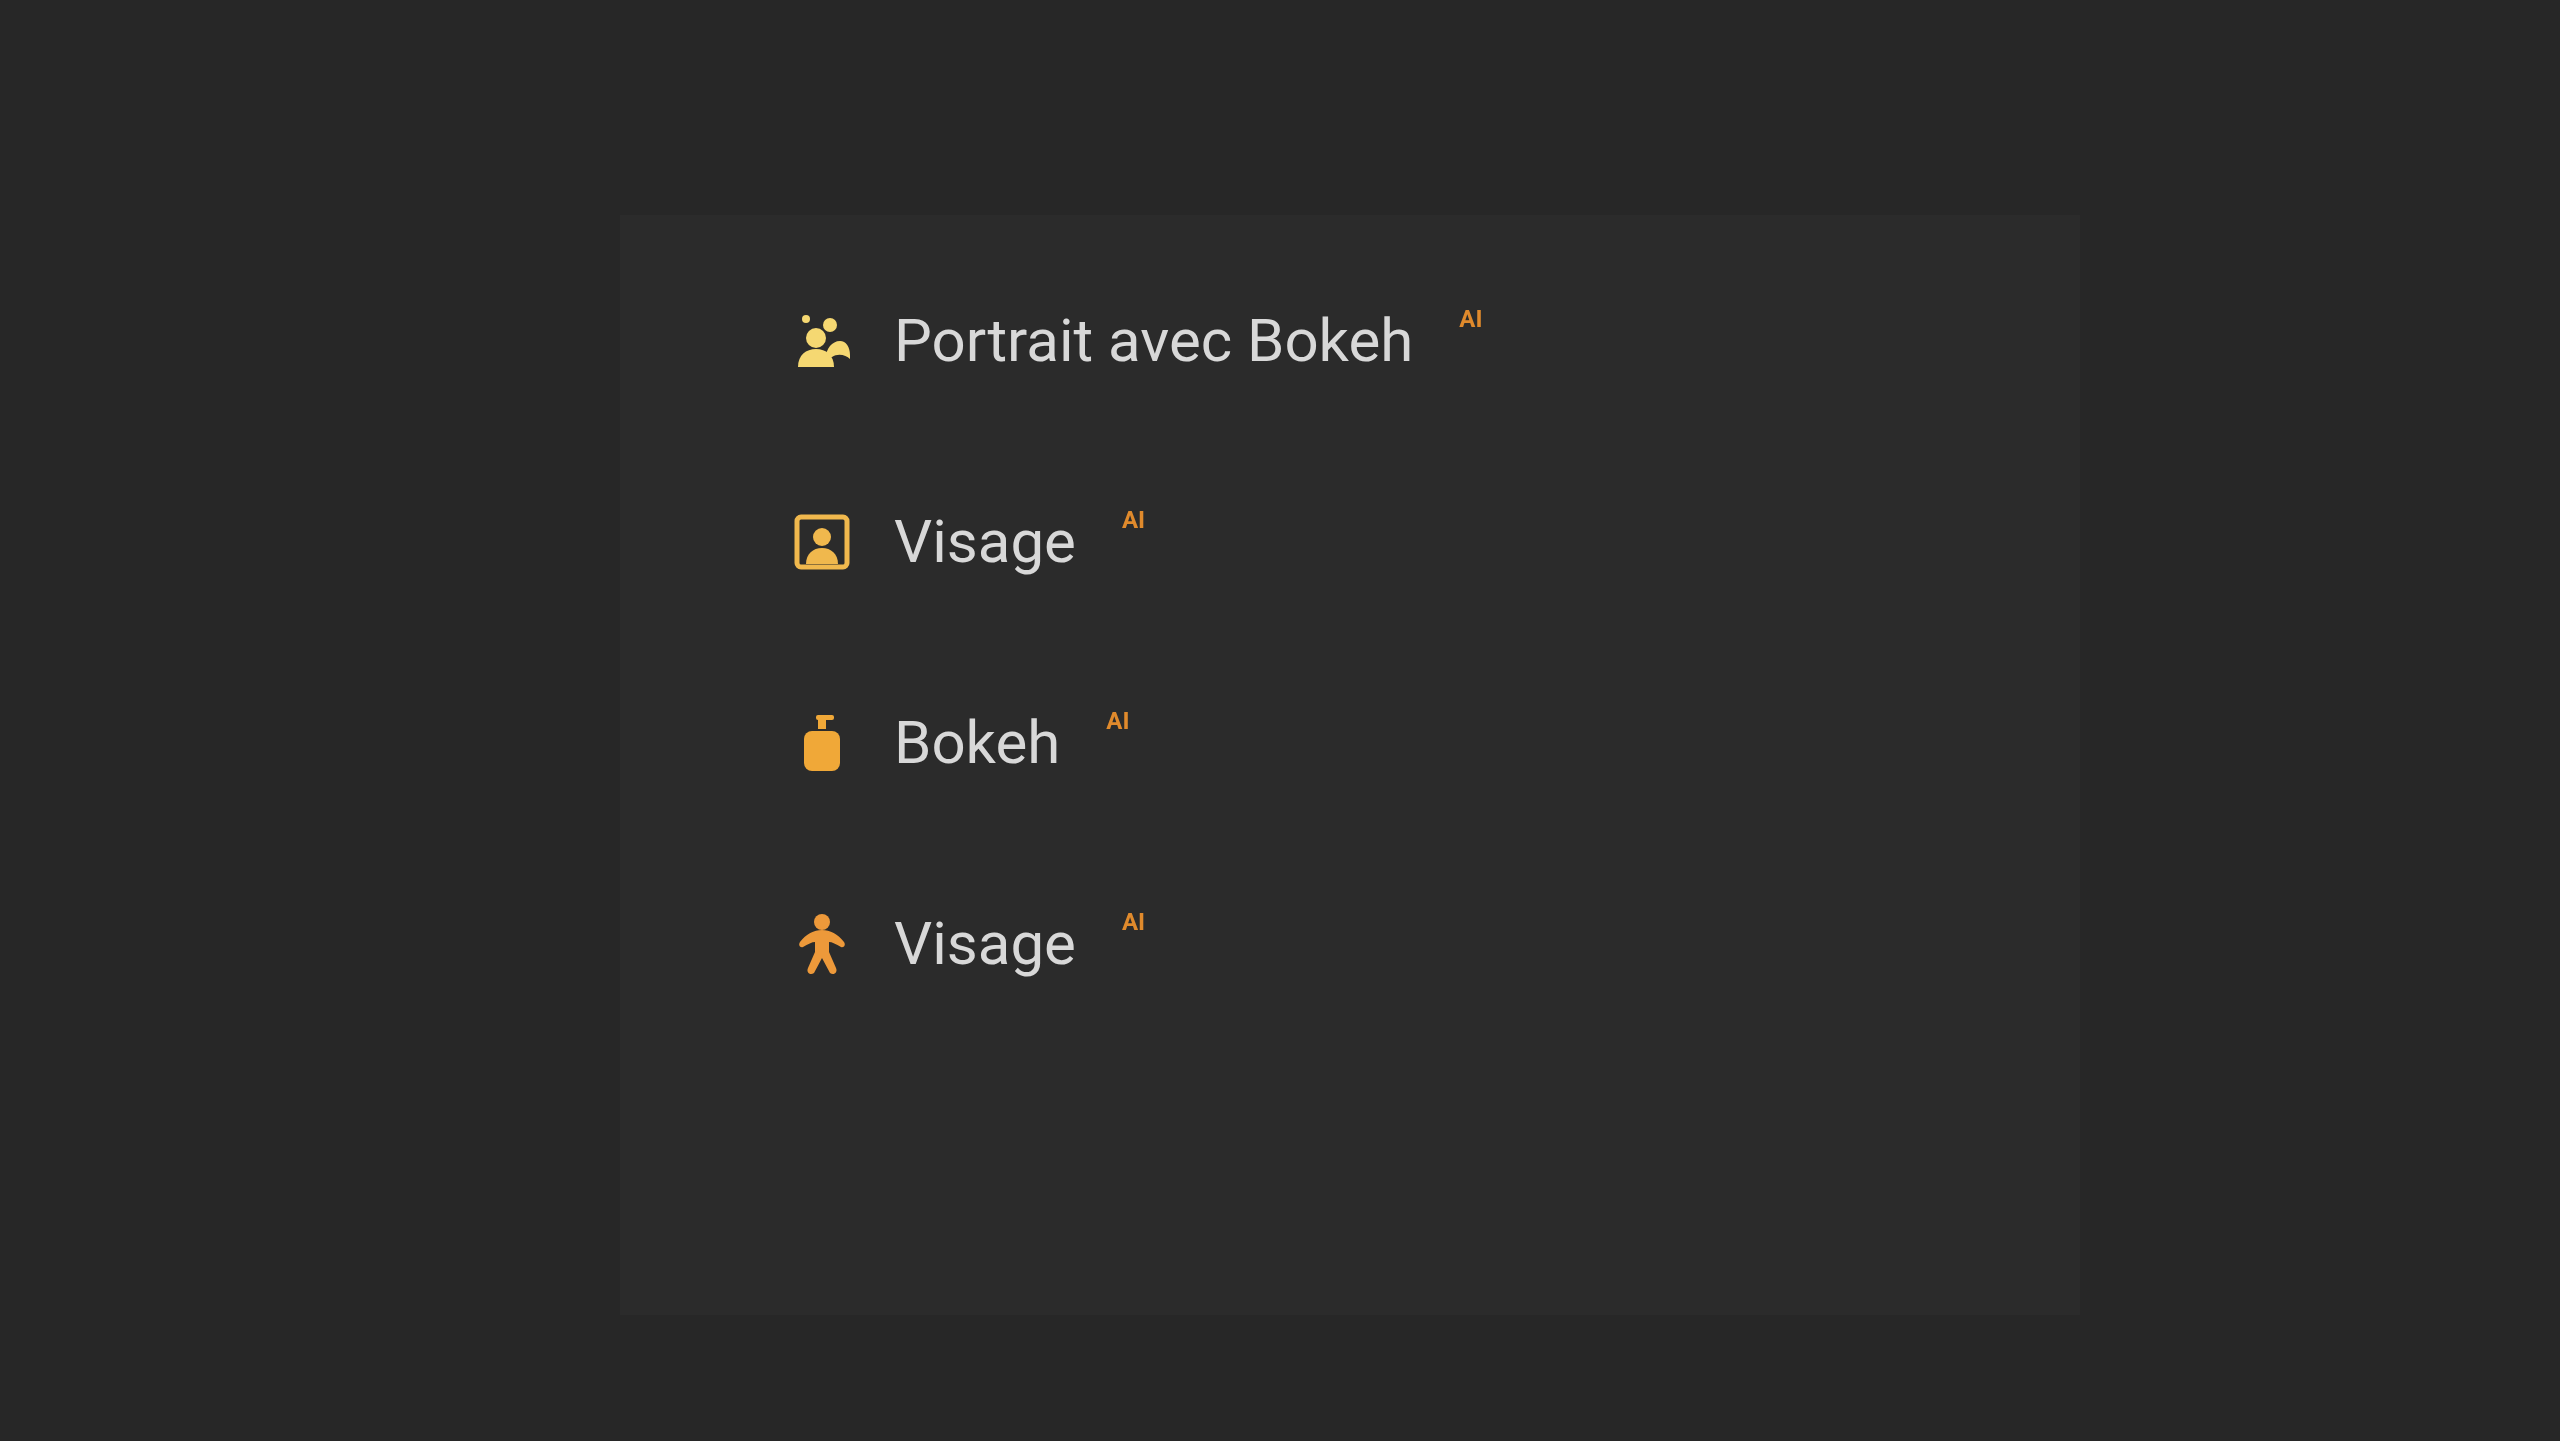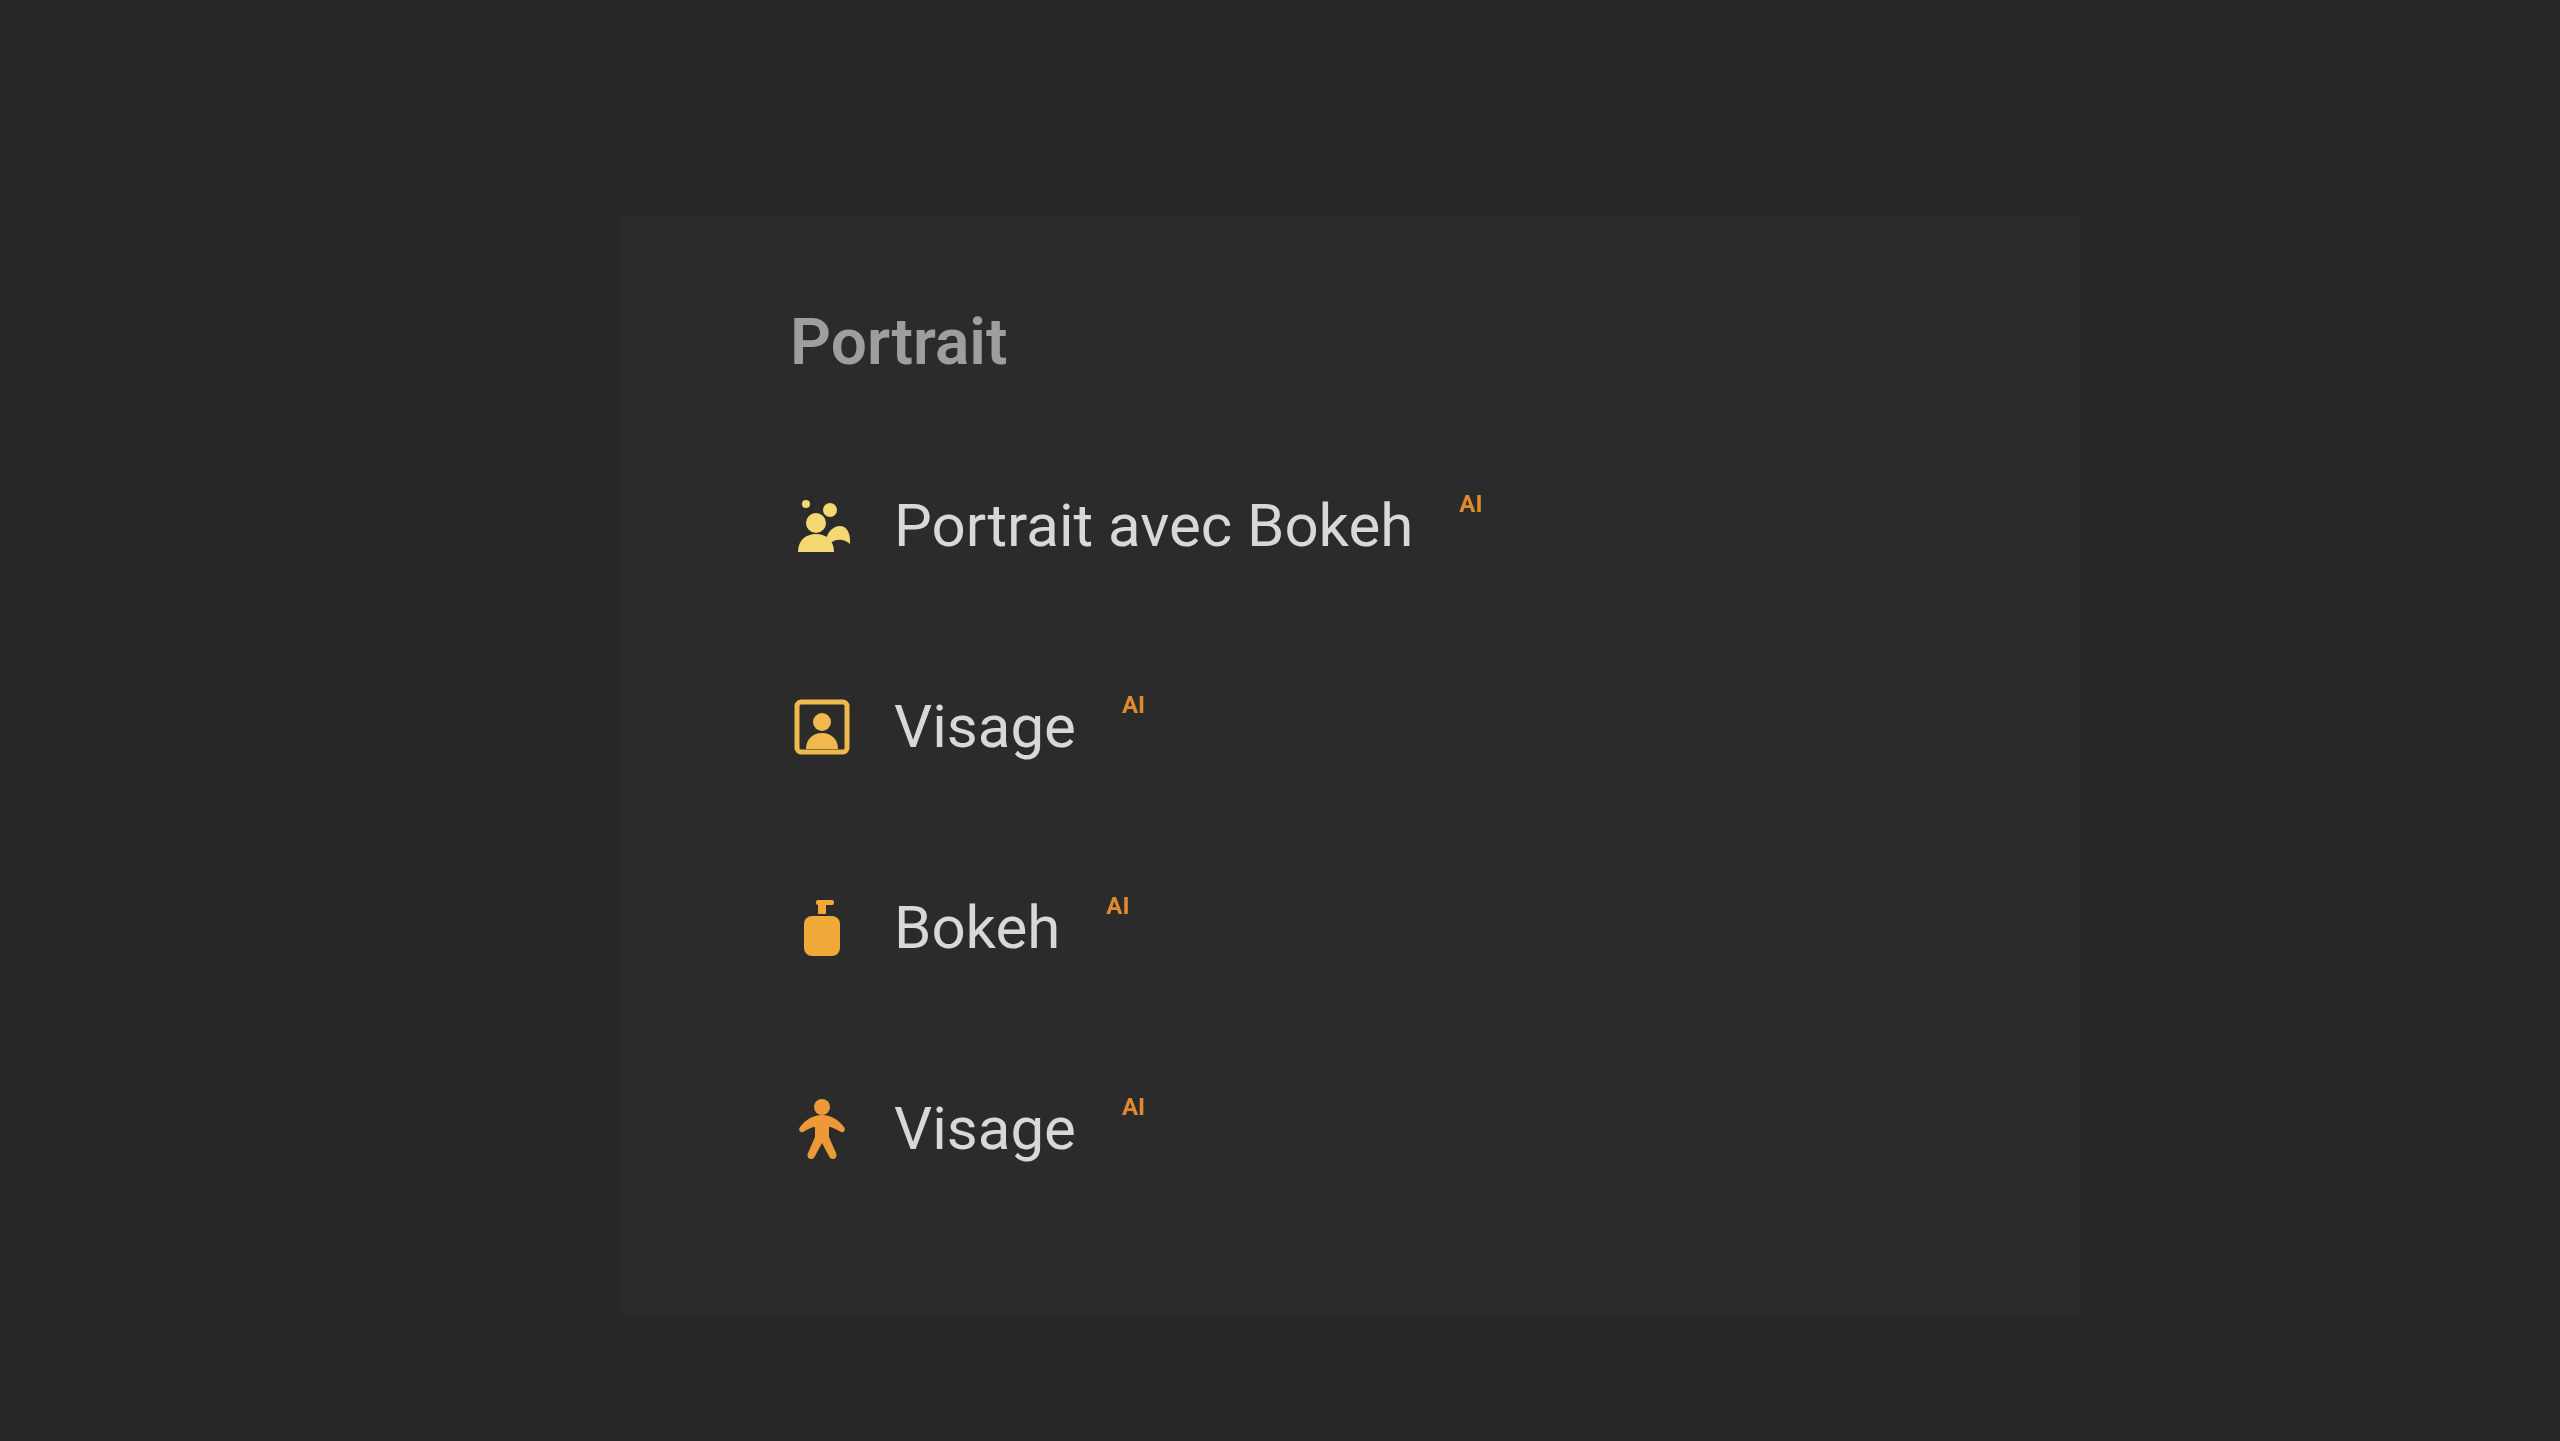--- a/index.html
+++ b/index.html
@@ -59,21 +59,20 @@
       margin-left: 6px;
     }
     svg {
       display: block;
     }
   </style>
 </head>
 <body>
 
 <div class="panel">
-  <div class="section-title">Portrait</div>
 
   <div class="menu-item">
     <span class="icon-wrap">
       <svg width="60" height="60" viewBox="0 0 60 60">
         <circle cx="14" cy="8" r="4" fill="#f5d872"></circle>
         <circle cx="38" cy="14" r="7" fill="#f5d872"></circle>
         <circle cx="24" cy="27" r="10" fill="#f5d872"></circle>
         <path d="M 6 56 C 6 44 14 38 24 38 C 34 38 42 44 42 56 Z" fill="#f5d872"></path>
         <path d="M 34 46 C 34 38 40 30 48 30 C 54 30 58 36 58 44 L 58 48 C 54 44 46 42 40 46 Z" fill="#f5d872"></path>
       </svg>

